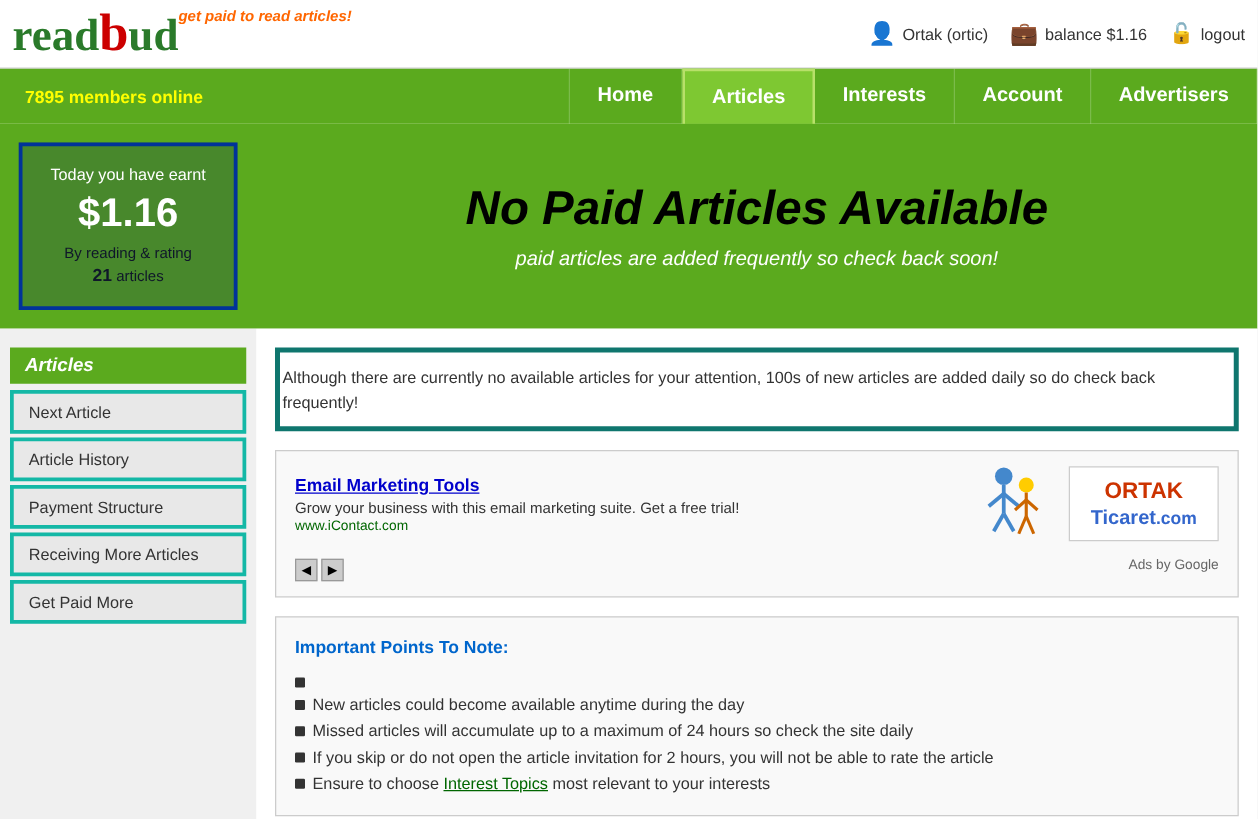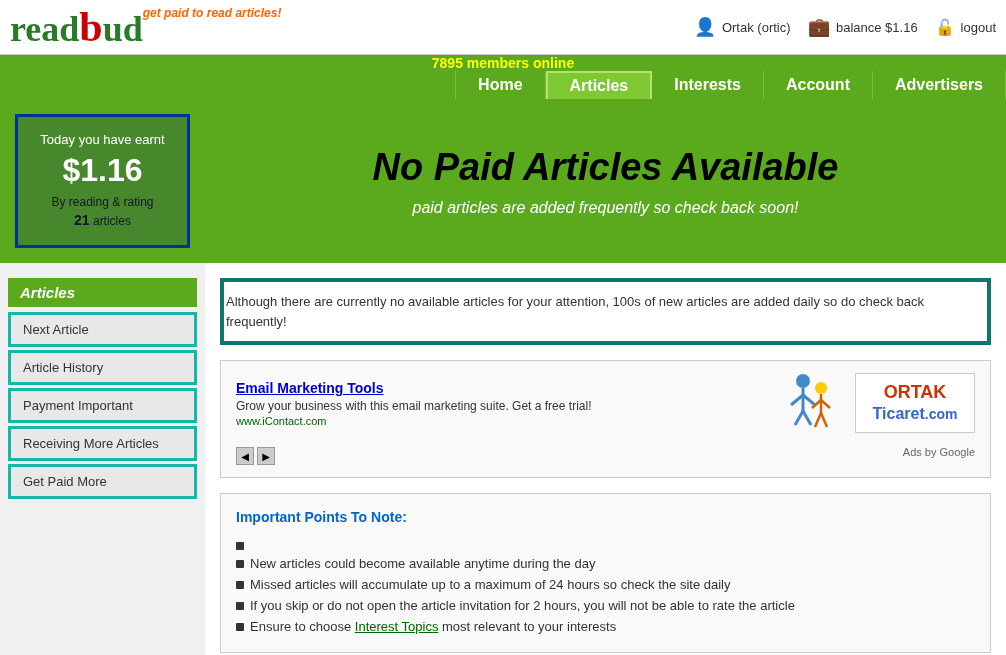--- a/index.html
+++ b/index.html
@@ -57,21 +57,20 @@
       color: #333;
     }
 
     
     .navbar {
       display: flex;
       align-items: center;
       background: #5baa1e;
       padding: 0;
       height: 44px;
-      flex-direction: column;
     }
     .members-online {
       color: #ffff00;
       font-weight: bold;
       font-size: 14px;
       padding: 0 20px;
       white-space: nowrap;
     }
     .nav-tabs {
       display: flex;
@@ -389,21 +388,21 @@
     <div class="hero-subtitle">paid articles are added frequently so check back soon!</div>
   </div>
 </div>
 
 <div class="content-area">
 
   <div class="sidebar">
     <div class="sidebar-header">Articles</div>
     <div class="sidebar-item">Next Article</div>
     <div class="sidebar-item">Article History</div>
-    <div class="sidebar-item">Payment Important</div>
+    <div class="sidebar-item">Payment Structure</div>
     <div class="sidebar-item">Receiving More Articles</div>
     <div class="sidebar-item">Get Paid More</div>
   </div>
 
   <div class="main-content">
 
     <div class="notice-box">
       <span>Although there are currently no available articles for your attention, 100s of new articles are added daily so do check back frequently!</span>
     </div>
 

